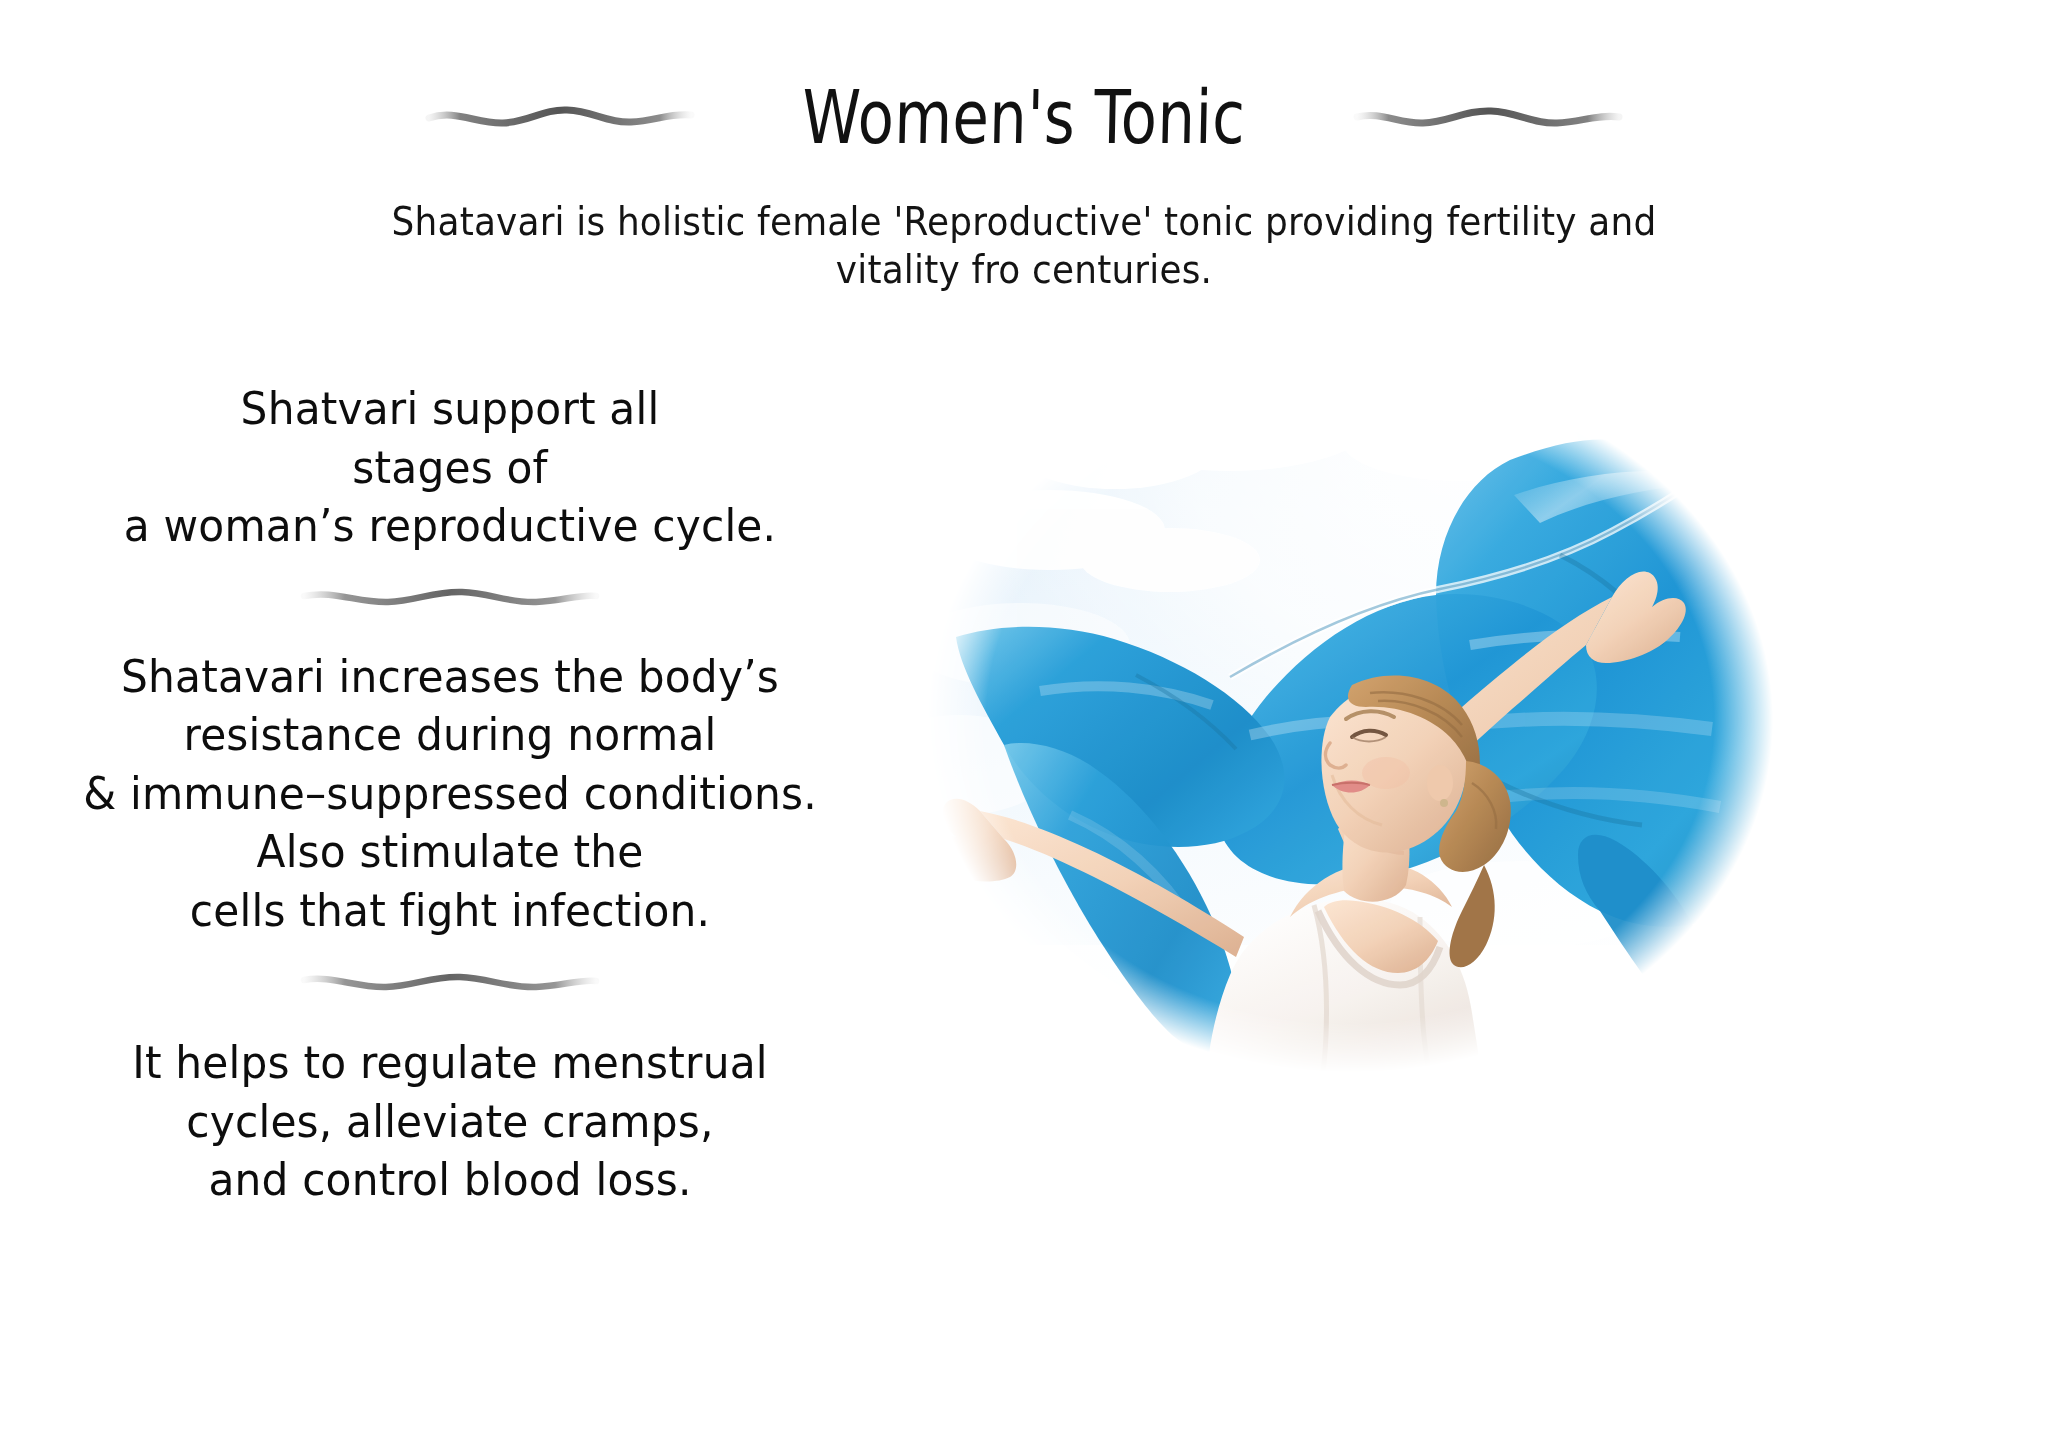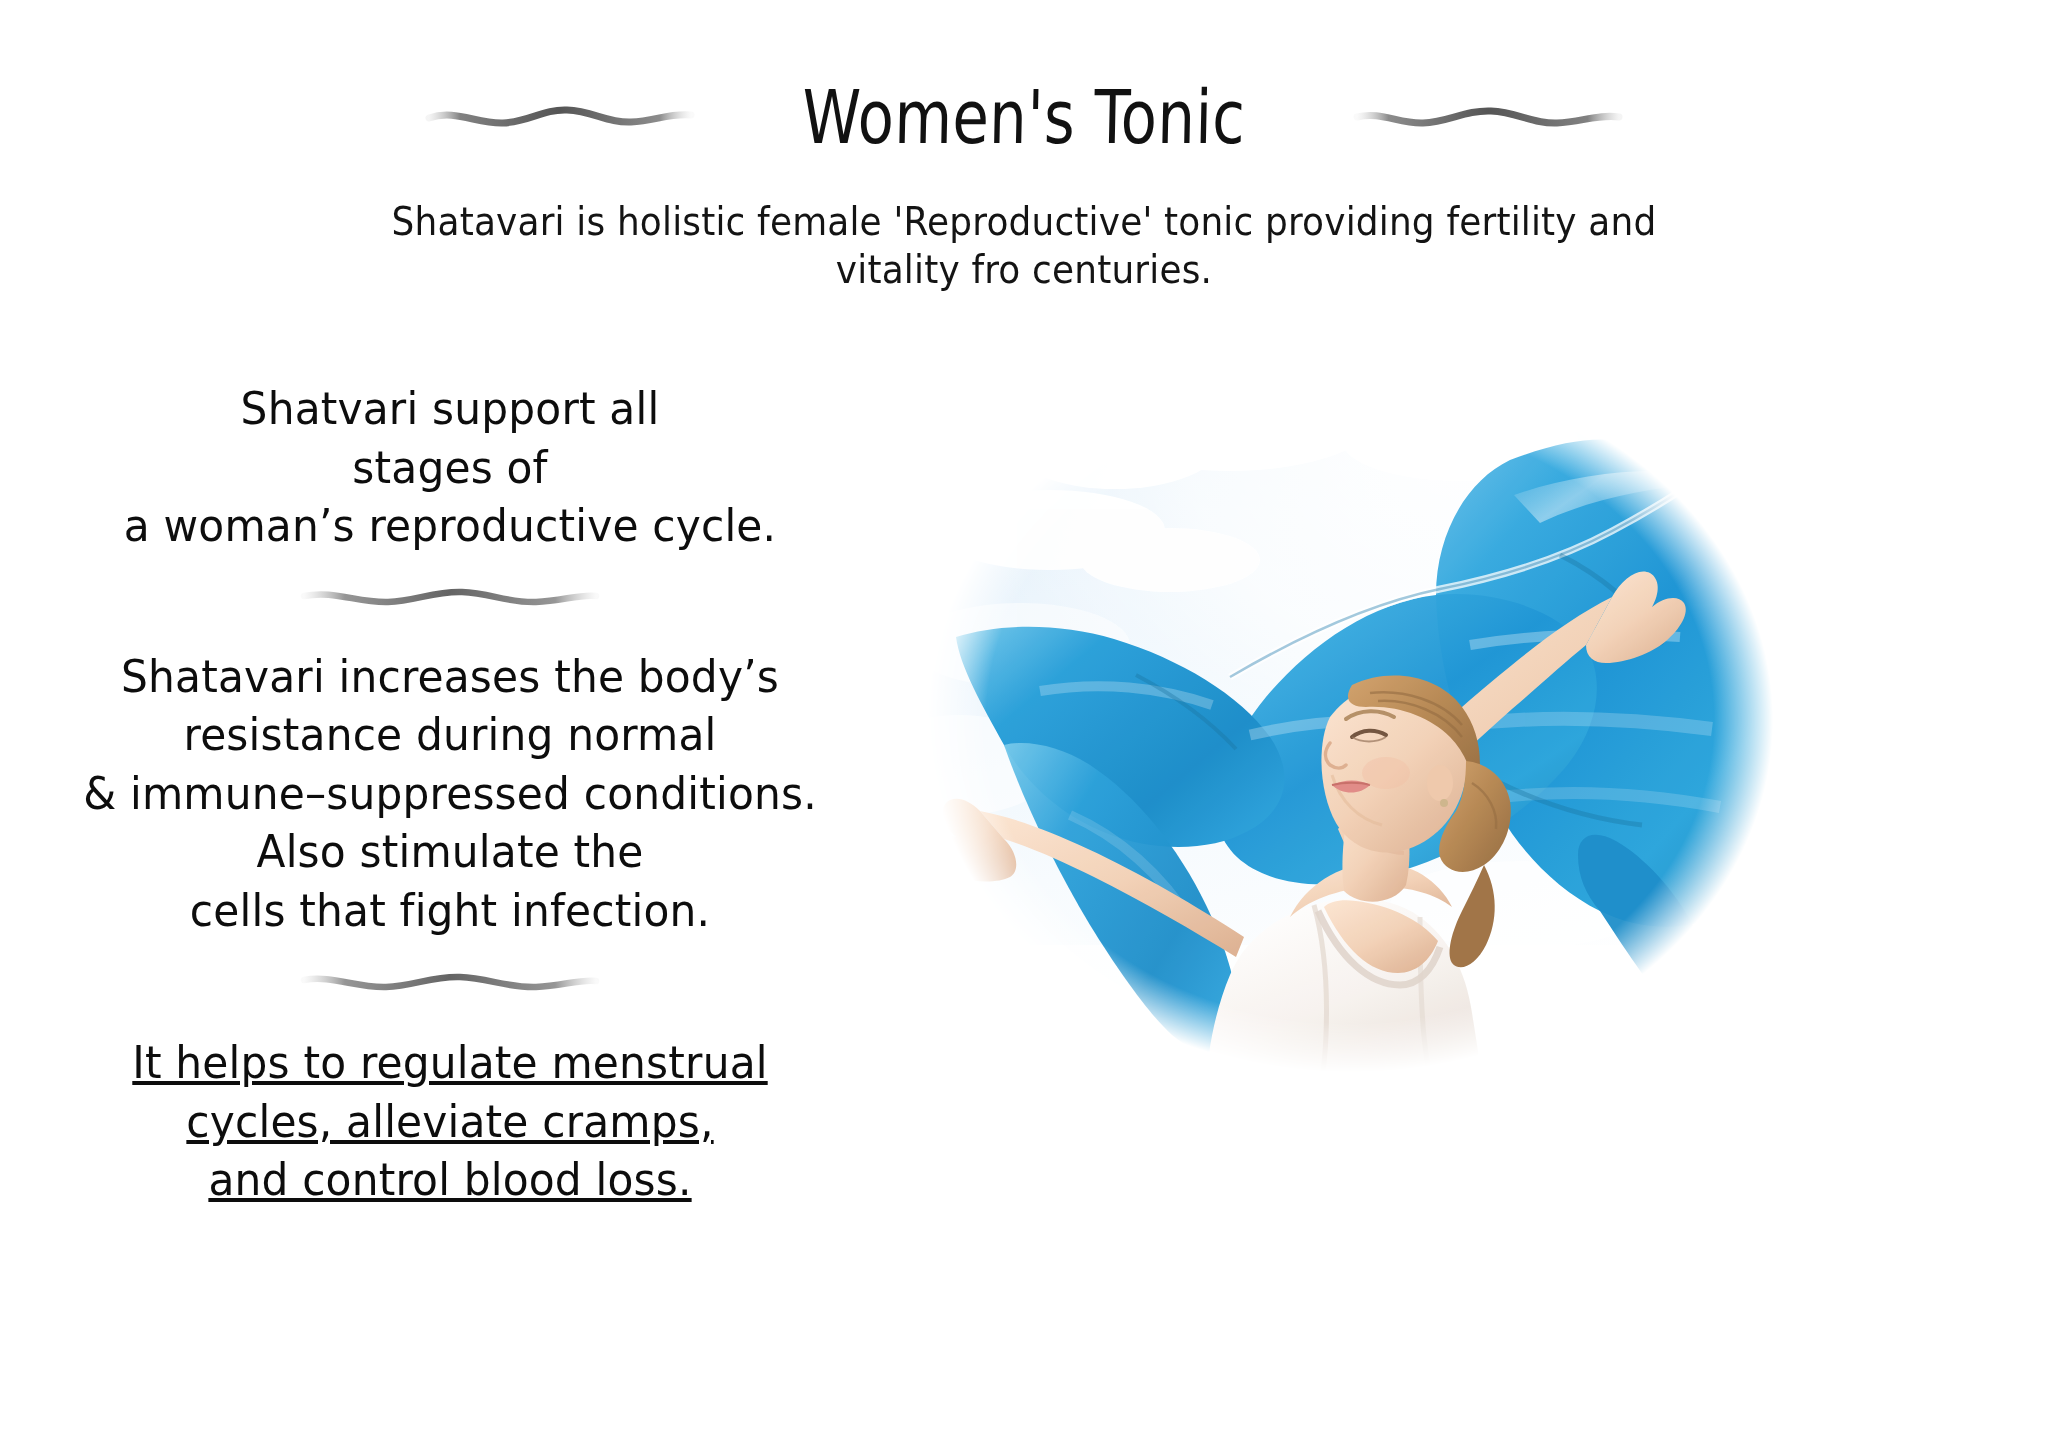--- a/index.html
+++ b/index.html
@@ -83,21 +83,21 @@
     line-height: 1.30;
     letter-spacing: 0.2px;
   }
   .text-block .line {
     display: block;
     white-space: nowrap;
     transform: scaleX(0.94);
   }
   #block-1 { margin-top: 0px; text-align: center; }
   #block-2 { margin-top: 13px; }
-  #block-3 { margin-top: 0px; text-decoration: underline; }
+  #block-3 { margin-top: 0px; }
 
   .divider-wrap {
     display: flex;
     justify-content: center;
     width: 100%;
   }
   .divider-wrap.d1 { margin-top: 24px; margin-bottom: 34px; }
   .divider-wrap.d2 { margin-top: 26px; margin-bottom: 34px; }
 
   

